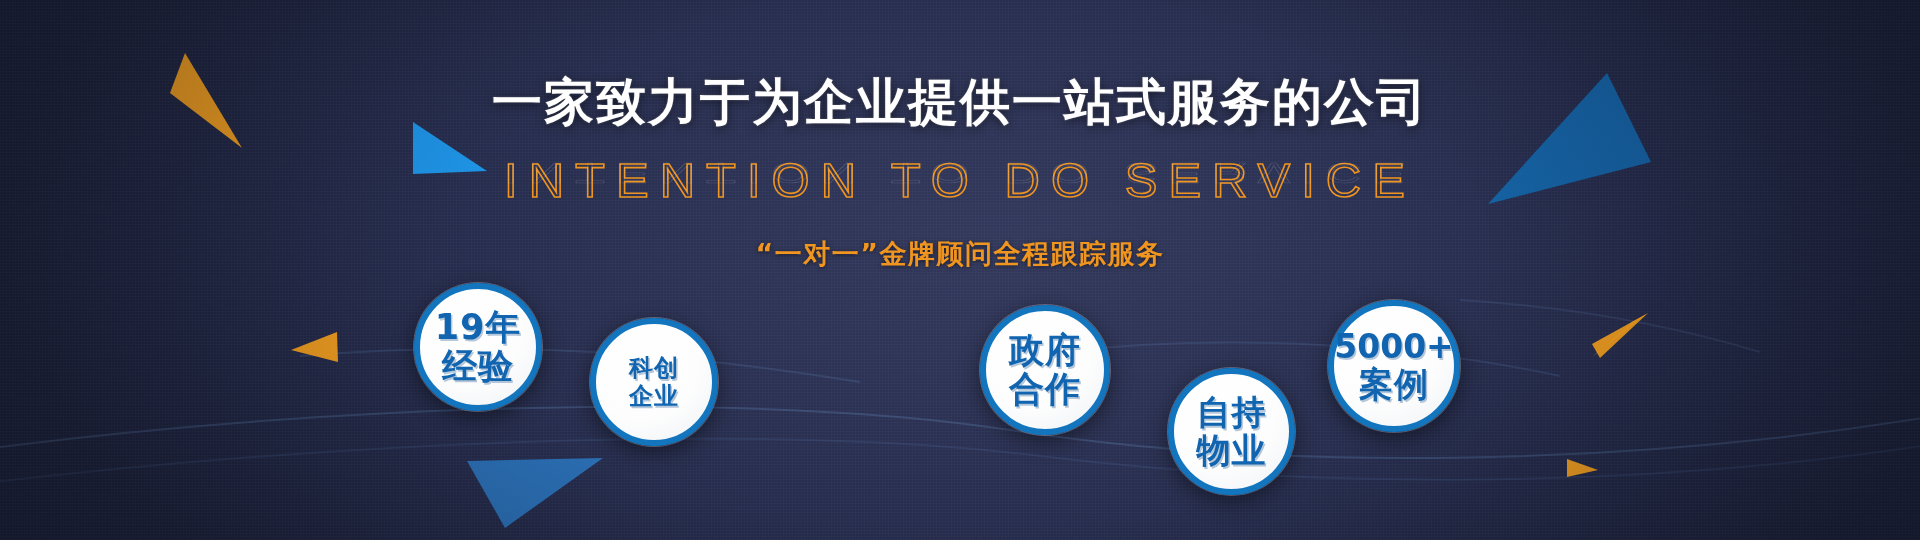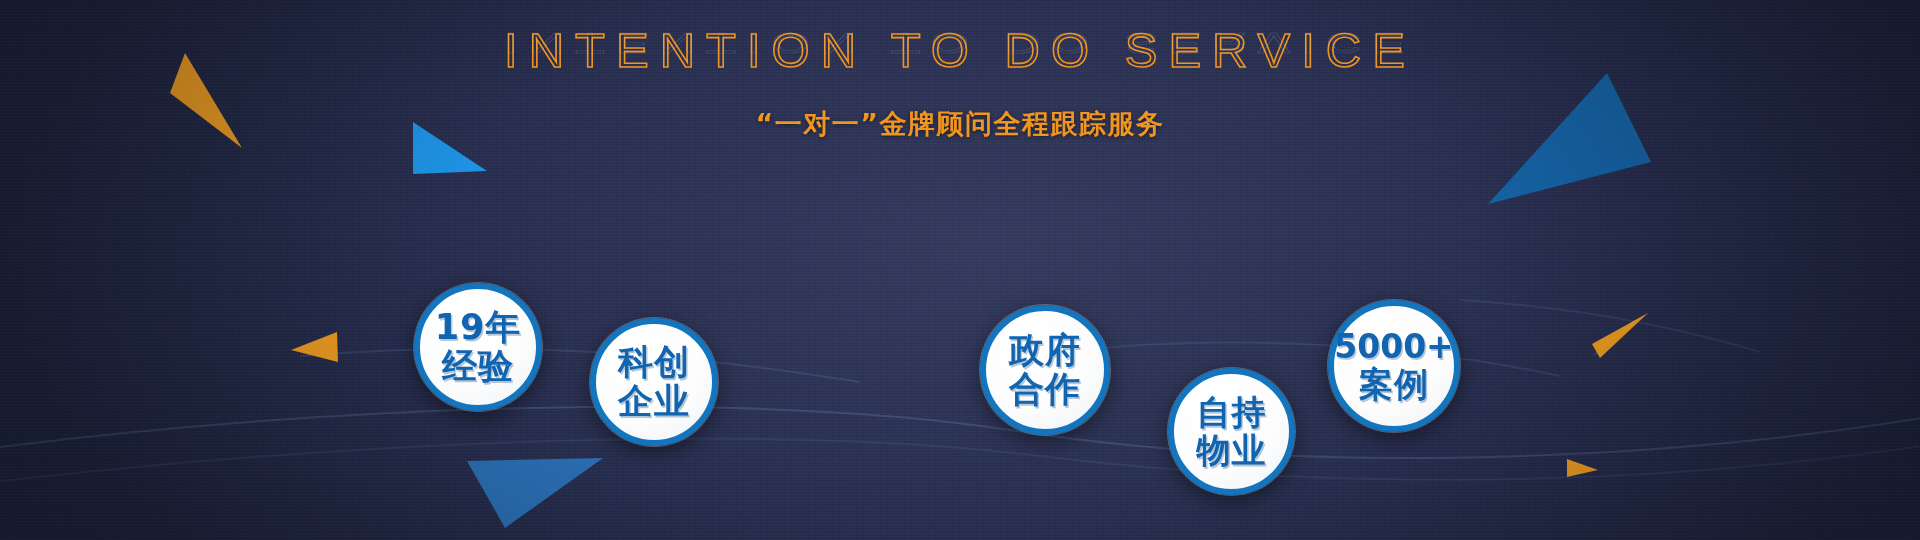--- a/index.html
+++ b/index.html
@@ -106,21 +106,21 @@
     text-align:center;
   }
   .badge .l1, .badge .l2 {
     display:block;
     text-shadow:1.5px 1.5px 0 rgba(14,72,130,0.30);
   }
   .badge .l1 { margin-bottom:3px; }
 
   
   #badge-0 { left:414px; top:283px; width:128px; height:128px; font-size:35px; }
-  #badge-1 { left:590px; top:318px; width:128px; height:128px; font-size:35px; }
+  #badge-1 { left:590px; top:318px; width:128px; height:128px; font-size:24px; }
   #badge-2 { left:788px; top:368px; width:126px; height:126px; font-size:34px; }
   #badge-3 { left:980px; top:305px; width:130px; height:130px; font-size:35px; }
   #badge-4 { left:1168px; top:368px; width:127px; height:127px; font-size:34px; }
   #badge-5 { left:1328px; top:300px; width:132px; height:132px; font-size:34px; }
   #badge-5 .l1 { font-size:33px; letter-spacing:0; }
 </style>
 </head>
 <body>
 
 <div id="banner">
@@ -149,20 +149,21 @@
 
     <polygon points="1645,315 1632,322 1592,357" fill="#f5a01e" opacity="0.97"></polygon>
     <polygon points="1648,313 1600,358 1592,344" fill="#f5a01e" opacity="0.97"></polygon>
 
     <polygon points="1567,459 1598,470 1567,477" fill="#f5a01e" opacity="0.97"></polygon>
   </svg>
 
   <div id="vignette"></div>
 
   <div id="copy">
+    <div id="main-title">一家致力于为企业提供一站式服务的公司</div>
 
     <div id="sub-en-wrap">
       <div id="sub-en">INTENTION TO DO SERVICE</div>
       <div id="sub-en-reflection">INTENTION TO DO SERVICE</div>
     </div>
 
     <div id="tagline">“一对一”金牌顾问全程跟踪服务</div>
   </div>
 
   <div class="badge" id="badge-0">

